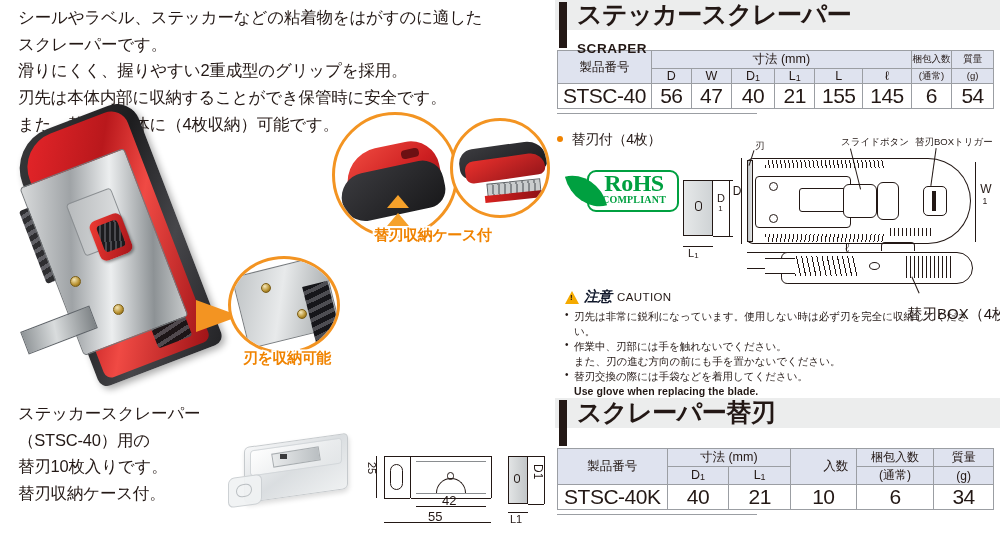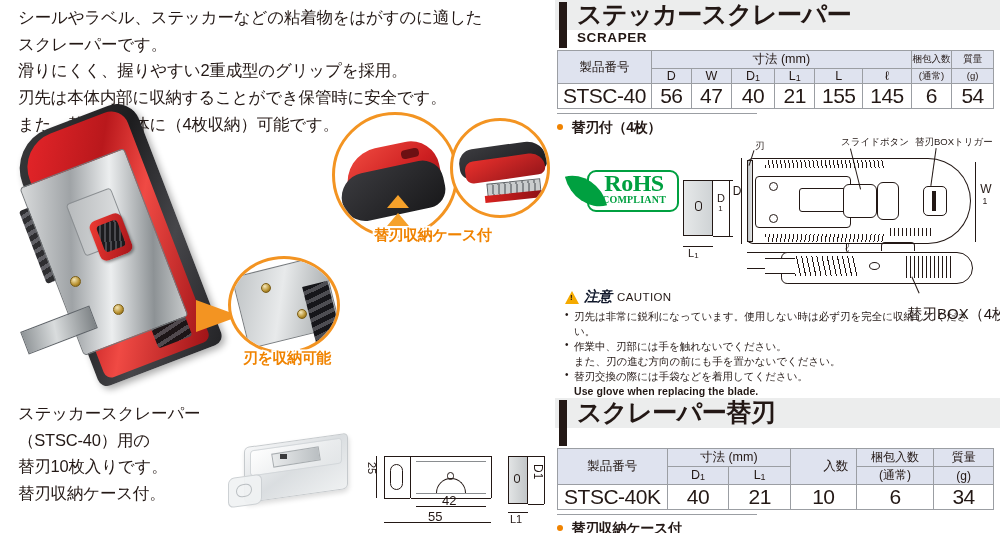--- a/index.html
+++ b/index.html
@@ -229,39 +229,39 @@
   }
   .sec-head .bar {
     position: absolute; left: 4px; top: 2px; width: 8px; height: 46px;
     background: #231815;
   }
   .sec-head .jp {
     position: absolute; left: 22px; top: -2px;
     font-size: 25px; font-weight: bold; letter-spacing: -.5px; color: #231815;
   }
   .sec-head .en {
-    position: absolute; left: 22px; top: 30px;
+    position: absolute; left: 22px; top: 41px;
     font-size: 13.5px; font-weight: bold; letter-spacing: .6px; color: #231815;
   }
 
   table.spec { width: 437px; border-collapse: collapse; margin-left: 2px; }
   table.spec th, table.spec td {
     border: 1px solid #9b9ea3; text-align: center; color: #231815;
   }
   table.spec th { background: #dfe3ef; font-weight: normal; }
   table.spec th.hdr-main { font-size: 12.5px; }
   table.spec th.hdr-sub  { font-size: 12.5px; }
   table.spec th.hdr-tiny { font-size: 9.5px; line-height: 1.15; }
   table.spec td { background: #fff; font-size: 21px; letter-spacing: -.5px; }
   table.spec td.pn { font-size: 21px; }
   .sub { font-size: .72em; vertical-align: -.12em; }
 
   .note-row {
-    position: relative; margin: 4px 2px 0 2px; padding-top: 4px;
-    border-top: 1px solid #9b9ea3; width: 200px; font-weight: bold;
+    position: relative; margin: 4px 2px 0 2px; padding-top: 16px;
+    border-top: 1px solid #9b9ea3; width: 200px;
   }
   .note-row .dot {
     display: inline-block; width: 6px; height: 6px; border-radius: 50%;
     background: #f08300; vertical-align: 2px; margin-right: 4px;
   }
   .note-row .txt { font-size: 14px; letter-spacing: -.3px; }
 
   
   #rohs { position: absolute; left: 14px; top: 168px; width: 112px; height: 48px; }
   #rohs .leaf {

